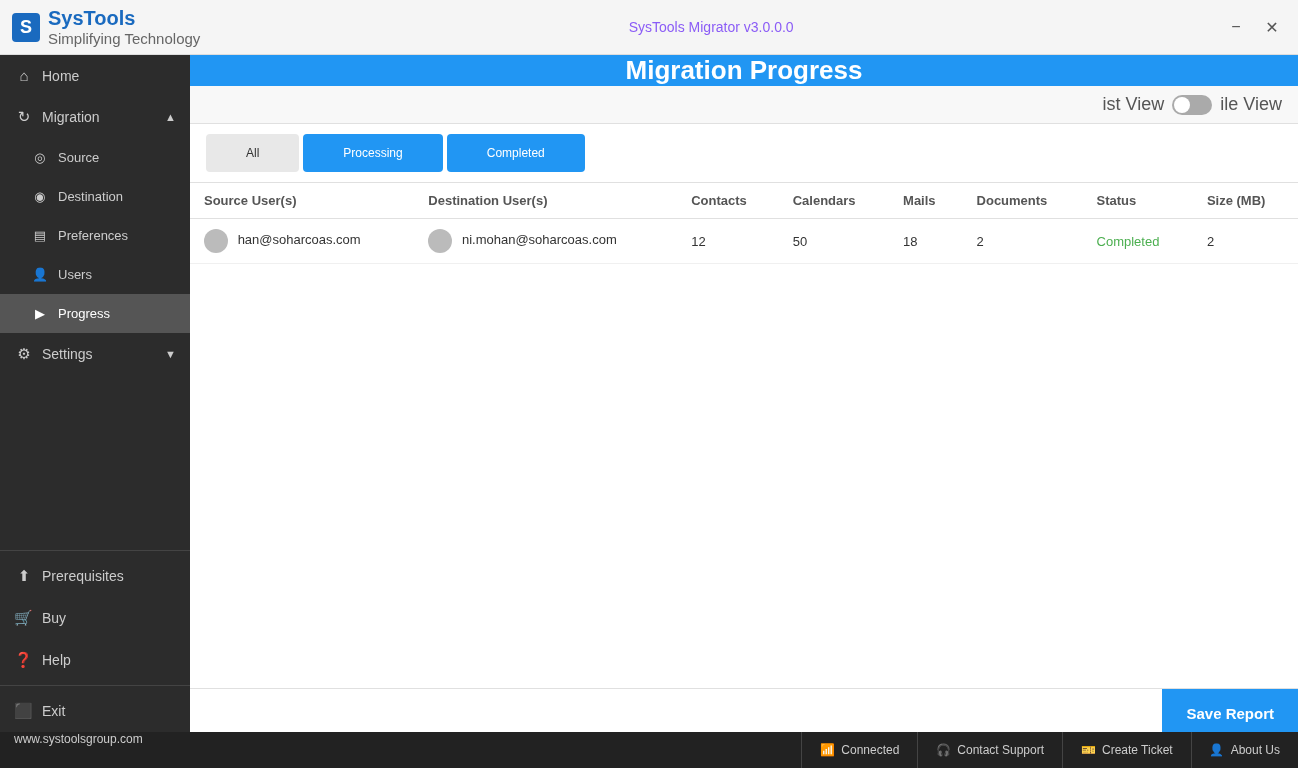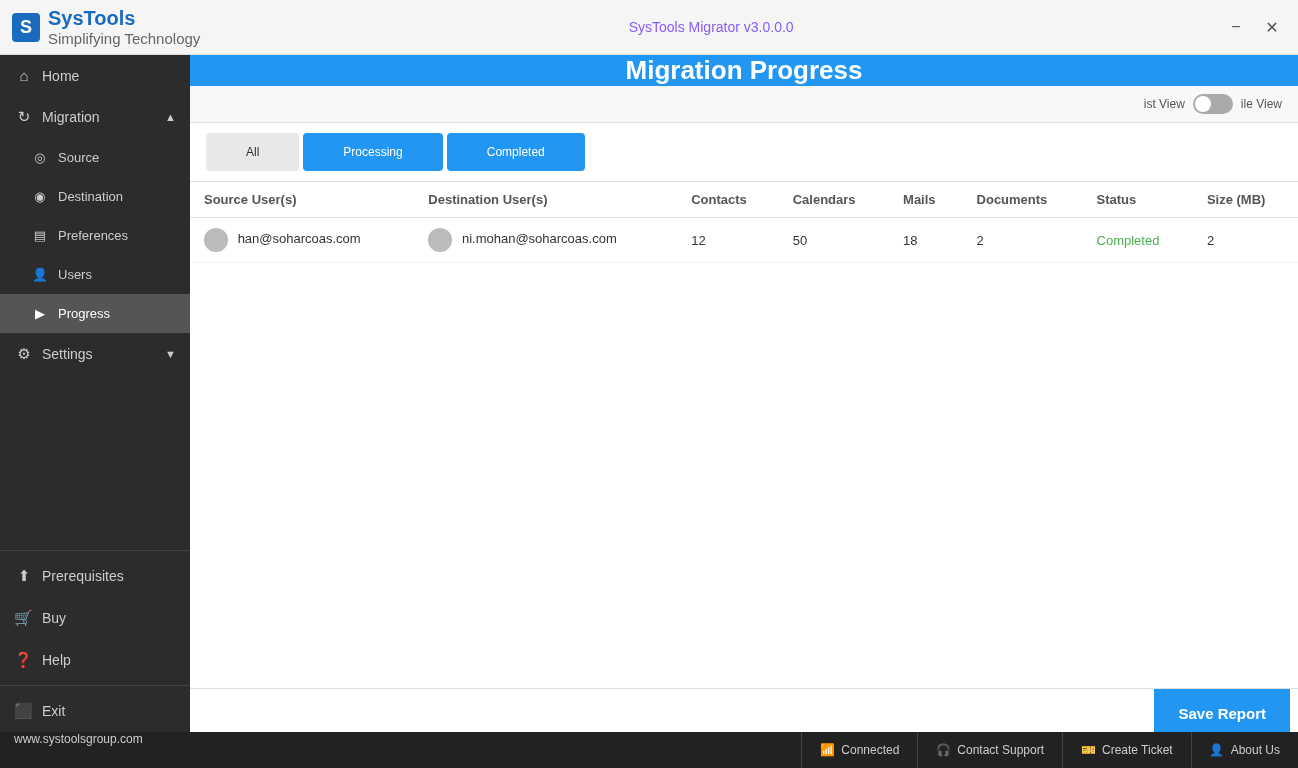--- a/index.html
+++ b/index.html
@@ -97,21 +97,21 @@
     
     .view-toggle-bar {
       display: flex;
       align-items: center;
       justify-content: flex-end;
       padding: 8px 16px;
       background: #f8f8f8;
       border-bottom: 1px solid #e0e0e0;
       flex-shrink: 0;
     }
-    .view-label { font-size: 12px; color: #555; }
+    .view-label { font-size: 18px; color: #555; }
     .toggle-switch {
       width: 40px; height: 20px;
       background: #aaa;
       border-radius: 10px;
       margin: 0 8px;
       position: relative;
       cursor: pointer;
     }
     .toggle-switch::after {
       content: '';
@@ -183,21 +183,21 @@
       display: flex;
       align-items: center;
       background: white;
       border-top: 1px solid #e0e0e0;
       padding: 0;
       flex-shrink: 0;
       height: 44px;
     }
     .save-report-btn {
       margin-left: auto;
-      margin-right: 8px;
+      margin-right: 0;
       background: #2196f3;
       color: white;
       border: none;
       padding: 16px 24px;
       font-size: 15px;
       font-weight: 600;
       cursor: pointer;
       height: 44px;
     }
 

